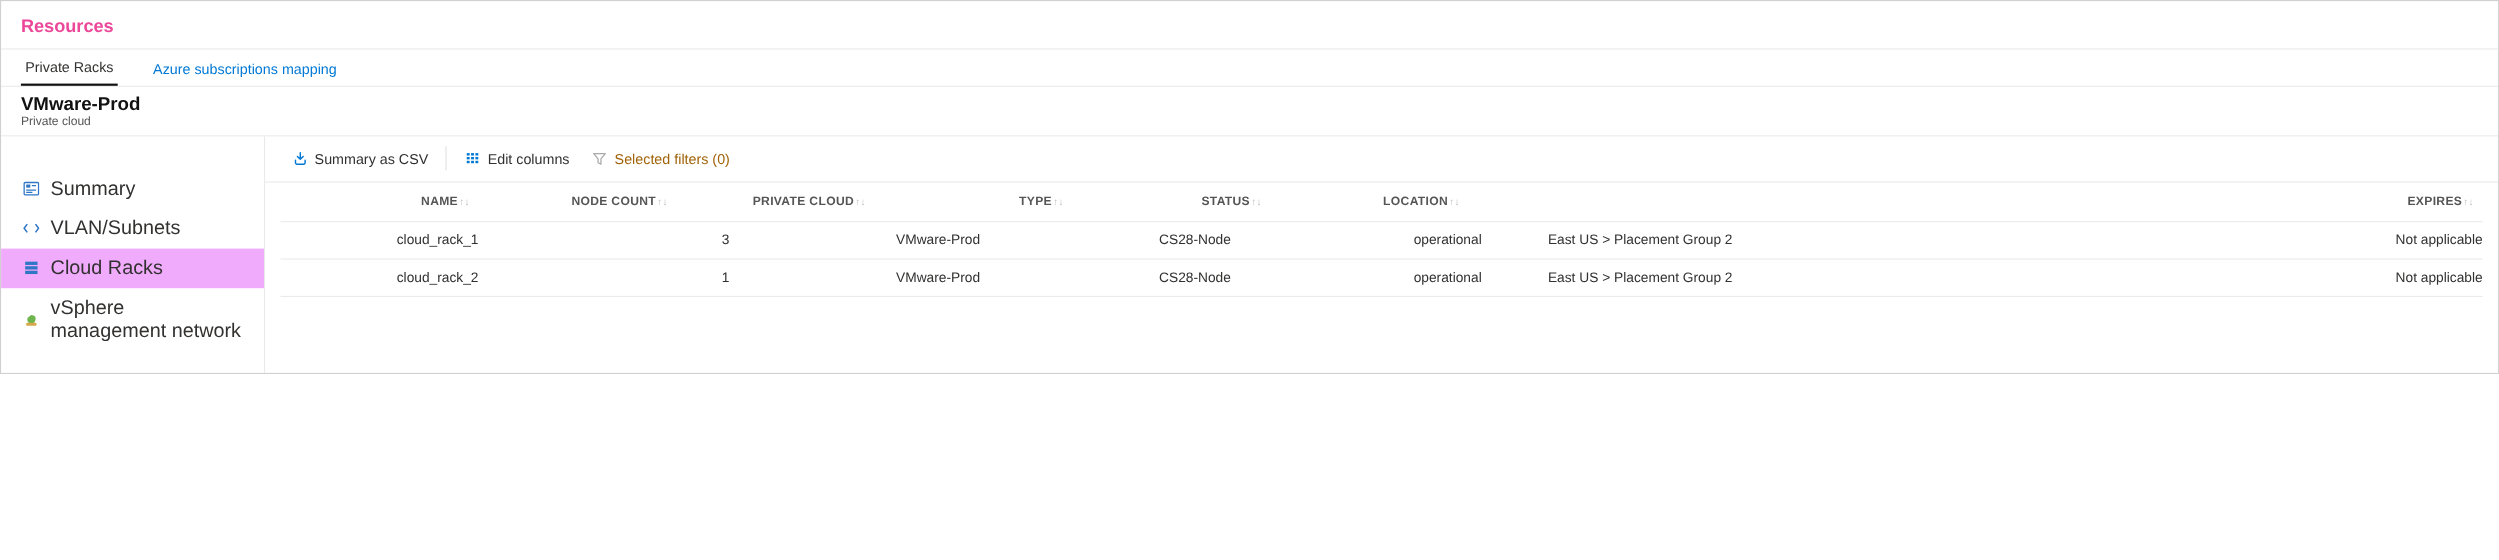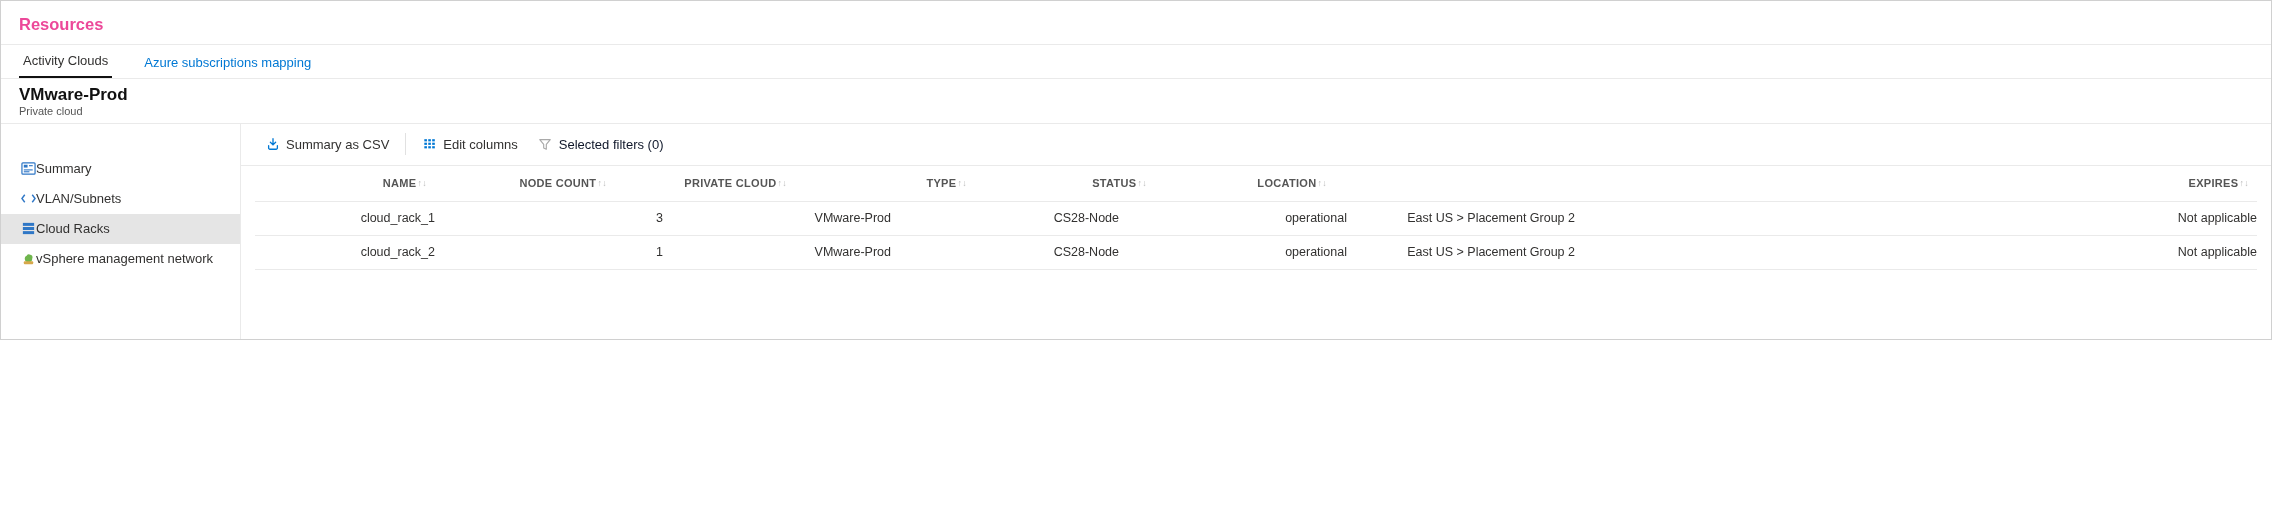--- a/index.html
+++ b/index.html
@@ -60,26 +60,27 @@
   }
   .sidebar {
     width: 240px;
     flex-shrink: 0;
     padding-top: 30px;
     border-right: 1px solid #eaeaea;
   }
   .nav-item {
     display: flex;
     align-items: center;
+    gap: 10px;
     padding: 7.5px 20px;
     cursor: pointer;
-    font-size: 13px;
-    color: #323130;
-  }
-  .nav-item.active { background: #e5e5e5; }
+    font-size: 18px;
+    color: #323130;
+  }
+  .nav-item.active { background: #f0abfc; }
   .nav-icon {
     width: 15px; height: 15px;
     display: inline-flex; align-items:center; justify-content:center;
     flex-shrink: 0;
   }
   .content {
     flex: 1;
     padding: 0;
   }
   .toolbar {
@@ -92,21 +93,21 @@
   }
   .tb-btn {
     display: inline-flex;
     align-items: center;
     gap: 6px;
     padding: 4px 10px;
     cursor: pointer;
     font-size: 13px;
     color: #323130;
   }
-  .tb-btn.disabled { color: #0f172a; cursor: default; }
+  .tb-btn.disabled { color: #a16207; cursor: default; }
   .tb-divider {
     width: 1px; height: 22px; background: #e1e1e1; margin: 0 6px;
   }
   .tb-icon { width:15px; height:15px; display:inline-flex; align-items:center; justify-content:center; }
 
   .table {
     width: 100%;
     padding: 0 14px 0 14px;
     text-align: right;
   }
@@ -148,21 +149,21 @@
 </head>
 <body>
 
 <div class="wrapper">
   <div class="page-header">
     <div class="page-title">Resources</div>
   </div>
 
   <div class="tabs">
     <div class="tab active">
-      <span>Activity Clouds</span>
+      <span>Private Racks</span>
     </div>
     <div class="tab">
       <span>Azure subscriptions mapping</span>
     </div>
   </div>
 
   <div class="sub-header">
     <div class="sub-title">VMware-Prod</div>
     <div class="sub-sub">Private cloud</div>
   </div>

